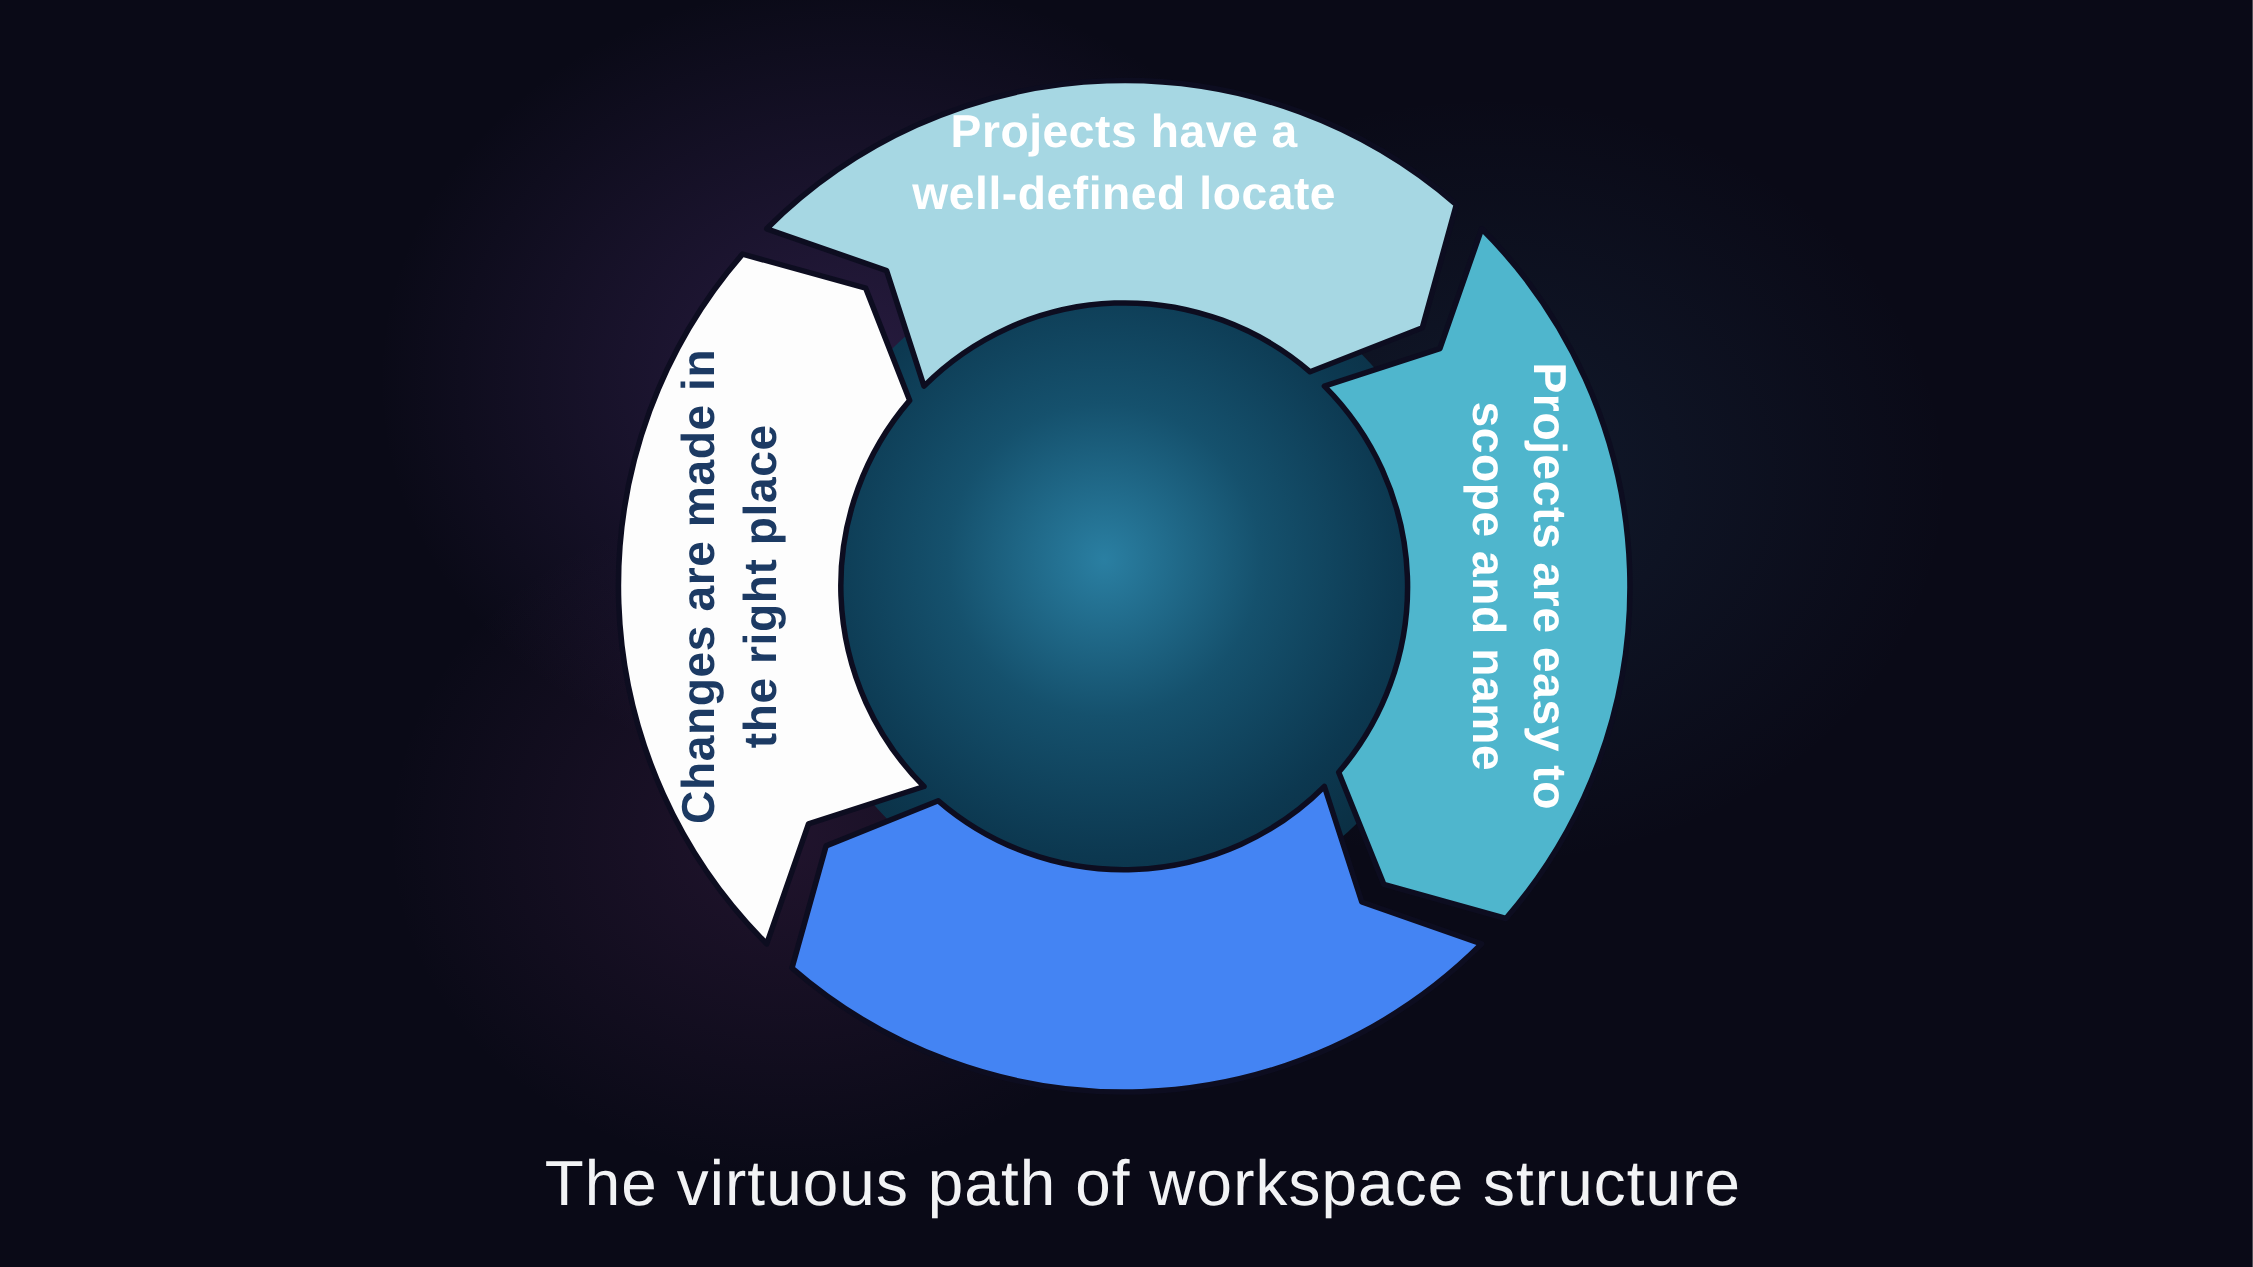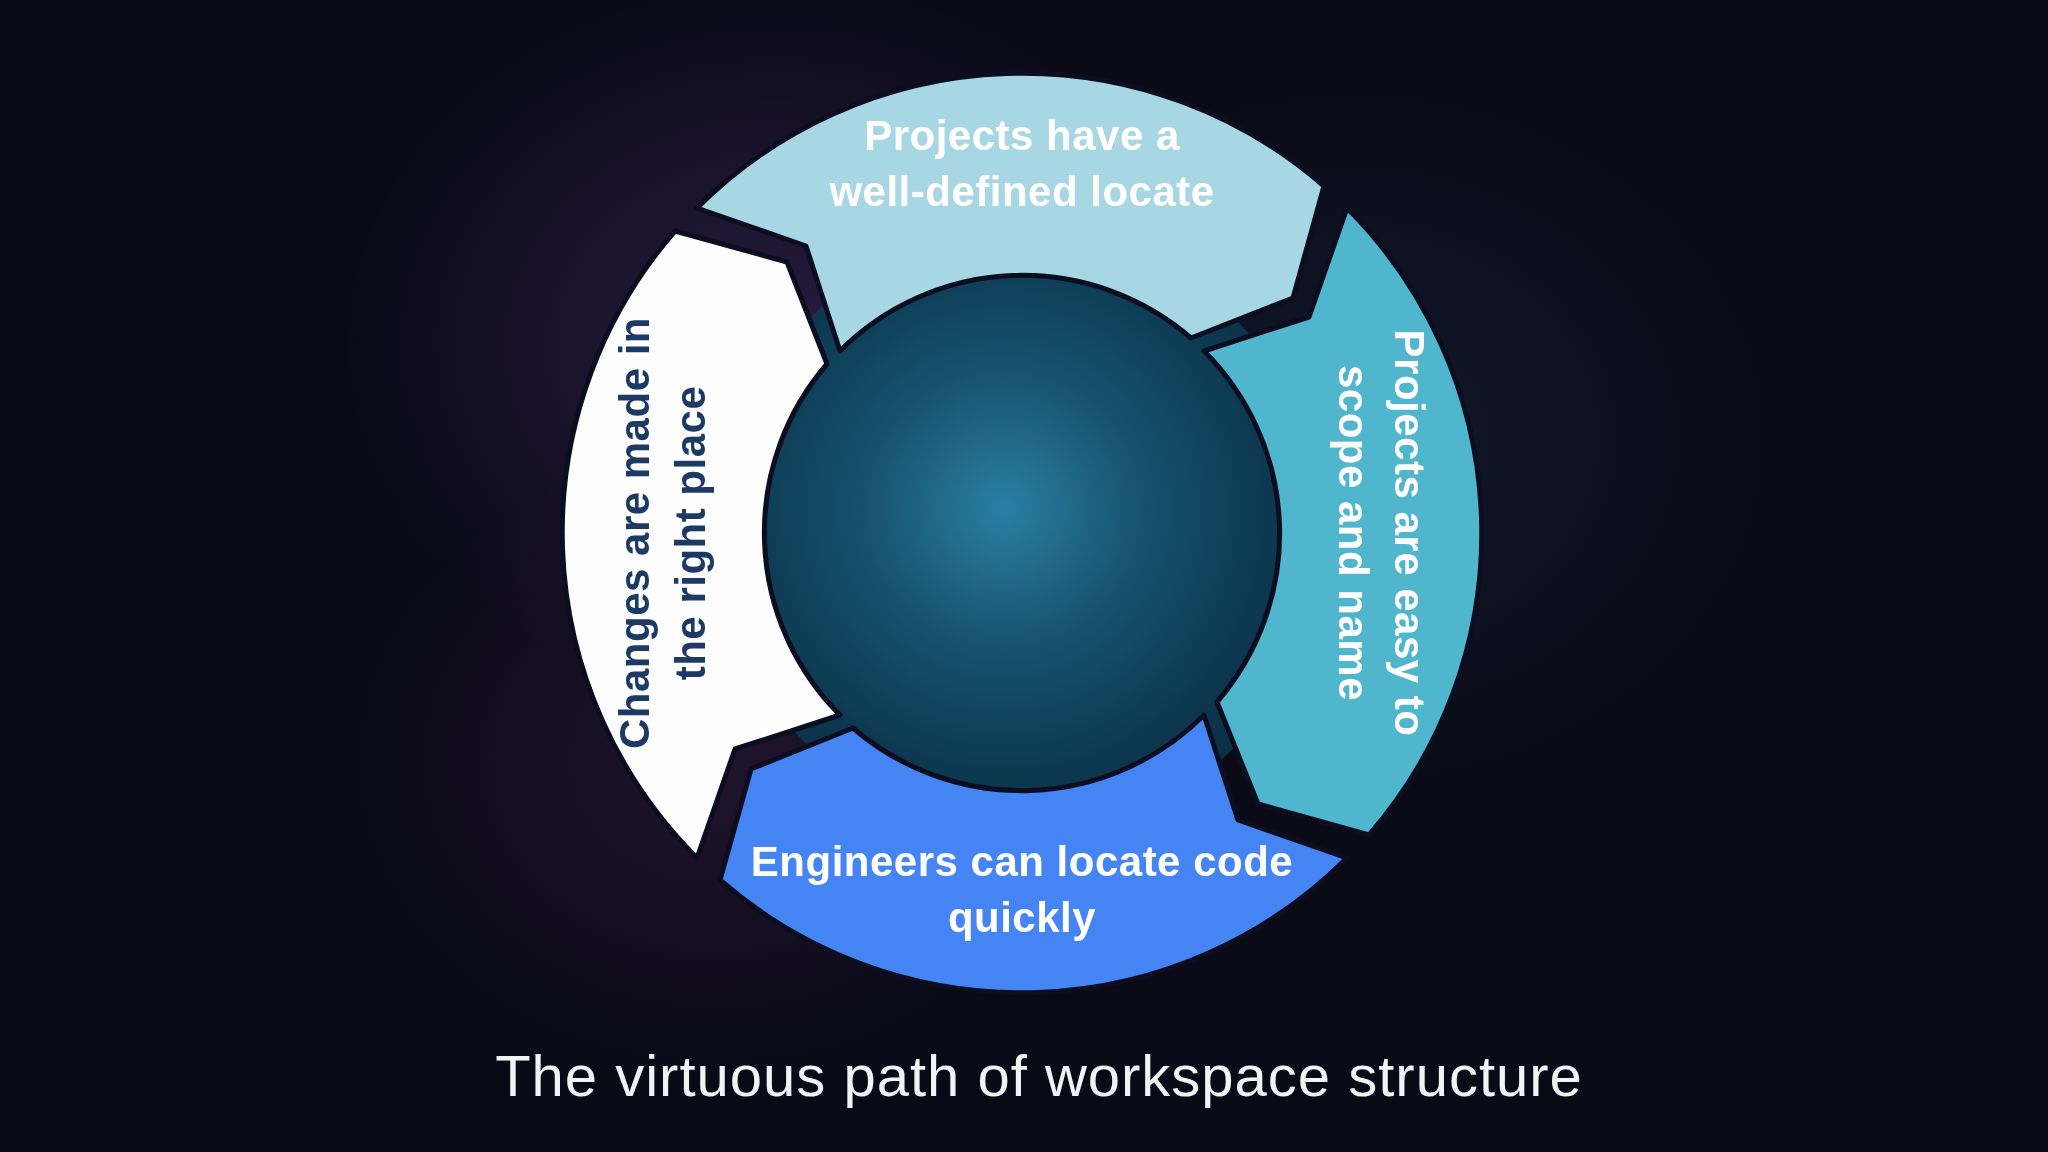--- a/index.html
+++ b/index.html
@@ -17,21 +17,21 @@
   .diagram-svg{position:absolute;left:0;top:0;}
   .label{
     position:absolute;
     font-weight:700;
     text-align:center;
     line-height:56px;
     font-size:42px;
     color:#ffffff;
     letter-spacing:0.5px;
   }
-  .label-top{left:742px;top:108px;width:560px;}
+  .label-top{left:742px;top:92px;width:560px;}
   .label-bottom{left:722px;top:834px;width:600px;}
   .label-right{
     left:1081px;top:471px;width:600px;height:124px;
     transform:rotate(90deg);
     display:flex;flex-direction:column;justify-content:center;
   }
   .label-left{
     left:363px;top:471px;width:600px;height:124px;
     transform:rotate(-90deg);
     display:flex;flex-direction:column;justify-content:center;
@@ -77,24 +77,20 @@
   <div class="label label-top">
     <span style="display:block">Projects have a</span>
     <span style="display:block">well-defined locate</span>
   </div>
 
   <div class="label label-right">
     <span style="display:block">Projects are easy to</span>
     <span style="display:block">scope and name</span>
   </div>
 
-  <div class="label label-bottom">
-    <span style="display:block">Engineers can locate code</span>
-    <span style="display:block">quickly</span>
-  </div>
 
   <div class="label label-left">
     <span style="display:block">Changes are made in</span>
     <span style="display:block">the right place</span>
   </div>
 
   <div class="caption">The virtuous path of workspace structure</div>
 
 </div>
 

